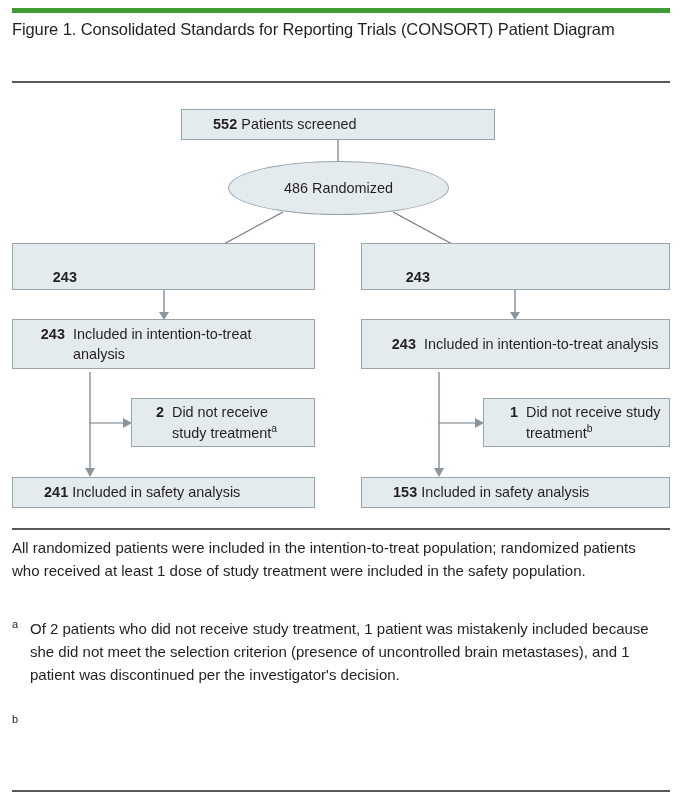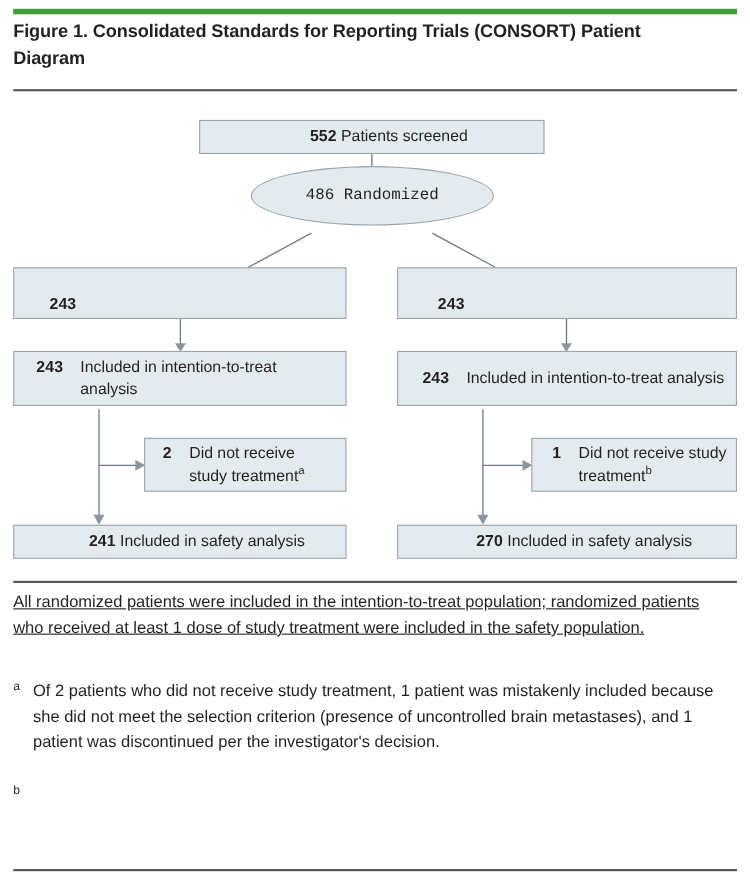--- a/index.html
+++ b/index.html
@@ -29,21 +29,21 @@
     width: 658px;
     height: 5px;
     background: #3f9c35;
   }
   .fig-title {
     position: absolute;
     left: 12px;
     top: 18px;
     width: 640px;
     font-size: 16.5px;
-    font-weight: bold;
+    font-weight: normal;
     line-height: 1.45;
     letter-spacing: -0.1px;
     color: #231f20;
   }
   .title-rule {
     position: absolute;
     left: 12px;
     top: 81px;
     width: 658px;
     height: 2px;
@@ -72,36 +72,37 @@
   }
   .box .inner {
     display: block;
     padding: 0;
   }
   .box .num {
     font-weight: bold;
     letter-spacing: 0.1px;
   }
   .box.center-box {
-    justify-content: center;
+    justify-content: flex-start;
     text-align: center;
     padding-left: 31px;
   }
   .box.hang {
     padding-left: 0;
   }
   .hang .inner {
     position: relative;
     padding-left: 40px;
   }
   .hang .num {
     position: absolute;
     left: 0;
     top: 0;
     width: 32px;
+    text-align: right;
   }
   .hang.narrow .inner { padding-left: 24px; }
   .hang.narrow .num { width: 16px; }
 
   .ellipse {
     position: absolute;
     box-sizing: border-box;
     background: #e4ebef;
     border: 1px solid #9aa4ab;
     border-radius: 50%;
@@ -135,21 +136,21 @@
     background: #58595b;
   }
   .note {
     position: absolute;
     left: 12px;
     width: 648px;
     font-size: 15px;
     line-height: 1.52;
     color: #231f20;
   }
-  .note.general { top: 537px; text-decoration: underline; }
+  .note.general { top: 537px; }
   .note.fna { top: 618px; }
   .note.fnb { top: 713px; }
   .note .marker {
     position: absolute;
     left: 0;
     top: 0;
     font-size: 11px;
     line-height: 1.1;
   }
   .note.hanging {
@@ -206,21 +207,21 @@
     </g>
   </svg>
 
   <div class="box center-box" style="left:181px; top:109px; width:314px; height:31px;">
     <span class="inner">
       <span class="num">552</span>
       <span>Patients screened</span>
     </span>
   </div>
 
-  <div class="ellipse" style="left:228px; top:151px; width:221px; height:54px;font-family:Liberation Mono, monospace;">
+  <div class="ellipse" style="left:228px; top:161px; width:221px; height:54px;">
     <span class="inner">
       <span class="num">486</span>
       <span>Randomized</span>
     </span>
   </div>
 
   <div class="box hang" style="left:12px; top:243px; width:303px; height:47px; padding-left:32px; padding-right:10px;">
     <span class="inner">
       <span class="num">243</span>
     </span>
@@ -262,21 +263,21 @@
 
   <div class="box hang narrow" style="left:483px; top:398px; width:187px; height:49px; padding-left:18px; padding-right:8px;">
     <span class="inner">
       <span class="num">1</span>
       <span>Did not receive study treatment</span><sup class="fn">b</sup>
     </span>
   </div>
 
   <div class="box center-box" style="left:361px; top:477px; width:309px; height:31px;">
     <span class="inner">
-      <span class="num">270</span>
+      <span class="num">153</span>
       <span>Included in safety analysis</span>
     </span>
   </div>
 
   <div class="mid-rule"></div>
 
   <div class="note general">All randomized patients were included in the intention-to-treat population; randomized patients who received at least 1 dose of study treatment were included in the safety population.</div>
 
   <div class="note fna hanging">
     <span class="marker">a</span><span>Of 2 patients who did not receive study treatment, 1 patient was mistakenly included because she did not meet the selection criterion (presence of uncontrolled brain metastases), and 1 patient was discontinued per the investigator's decision.</span>

